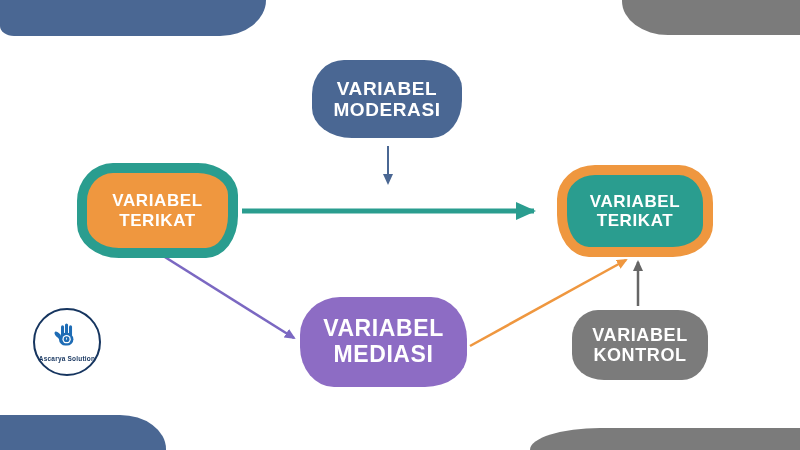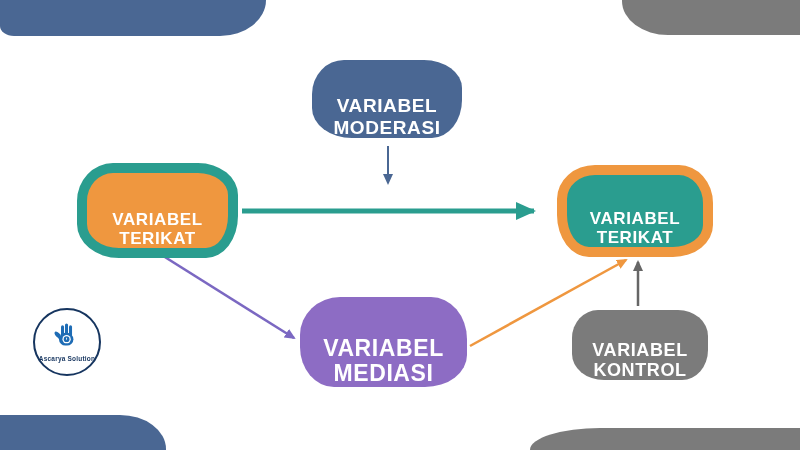--- a/index.html
+++ b/index.html
@@ -10,21 +10,21 @@
   
   .deco { position: absolute; }
   .deco-tl { left: 0; top: 0; width: 266px; height: 36px; border-radius: 0 0 46px 14px / 0 0 36px 10px; }
   .deco-tr { left: 622px; top: 0; width: 178px; height: 35px; border-radius: 0 0 0 46px / 0 0 0 34px; }
   .deco-bl { left: 0; top: 415px; width: 166px; height: 35px; border-radius: 0 46px 0 0 / 0 34px 0 0; }
   .deco-br { left: 530px; top: 428px; width: 270px; height: 22px; border-radius: 70px 0 0 0 / 22px 0 0 0; }
   
   .arrows { position: absolute; left: 0; top: 0; pointer-events: none; }
   
   .node {
-    position: absolute; display: flex; align-items: flex-end; justify-content: center;
+    position: absolute; display: flex; align-items: center; justify-content: center;
     text-align: center; font-weight: bold; box-sizing: border-box;
   }
   .node-label { white-space: pre-line; line-height: 1.12; letter-spacing: 0.6px; }
   .node-moderasi { left: 312px; top: 60px; width: 150px; height: 78px;
     border-radius: 32px 38px 30px 40px / 34px 28px 38px 30px; font-size: 19px; }
   .node-terikat-left { left: 77px; top: 163px; width: 161px; height: 95px; border: 10px solid;
     border-radius: 36px 40px 32px 42px / 38px 32px 42px 34px; font-size: 17px; }
   .node-terikat-right { left: 557px; top: 165px; width: 156px; height: 92px; border: 10px solid;
     border-radius: 38px 34px 40px 32px / 34px 38px 32px 42px; font-size: 17px; }
   .node-mediasi { left: 300px; top: 297px; width: 167px; height: 90px;

